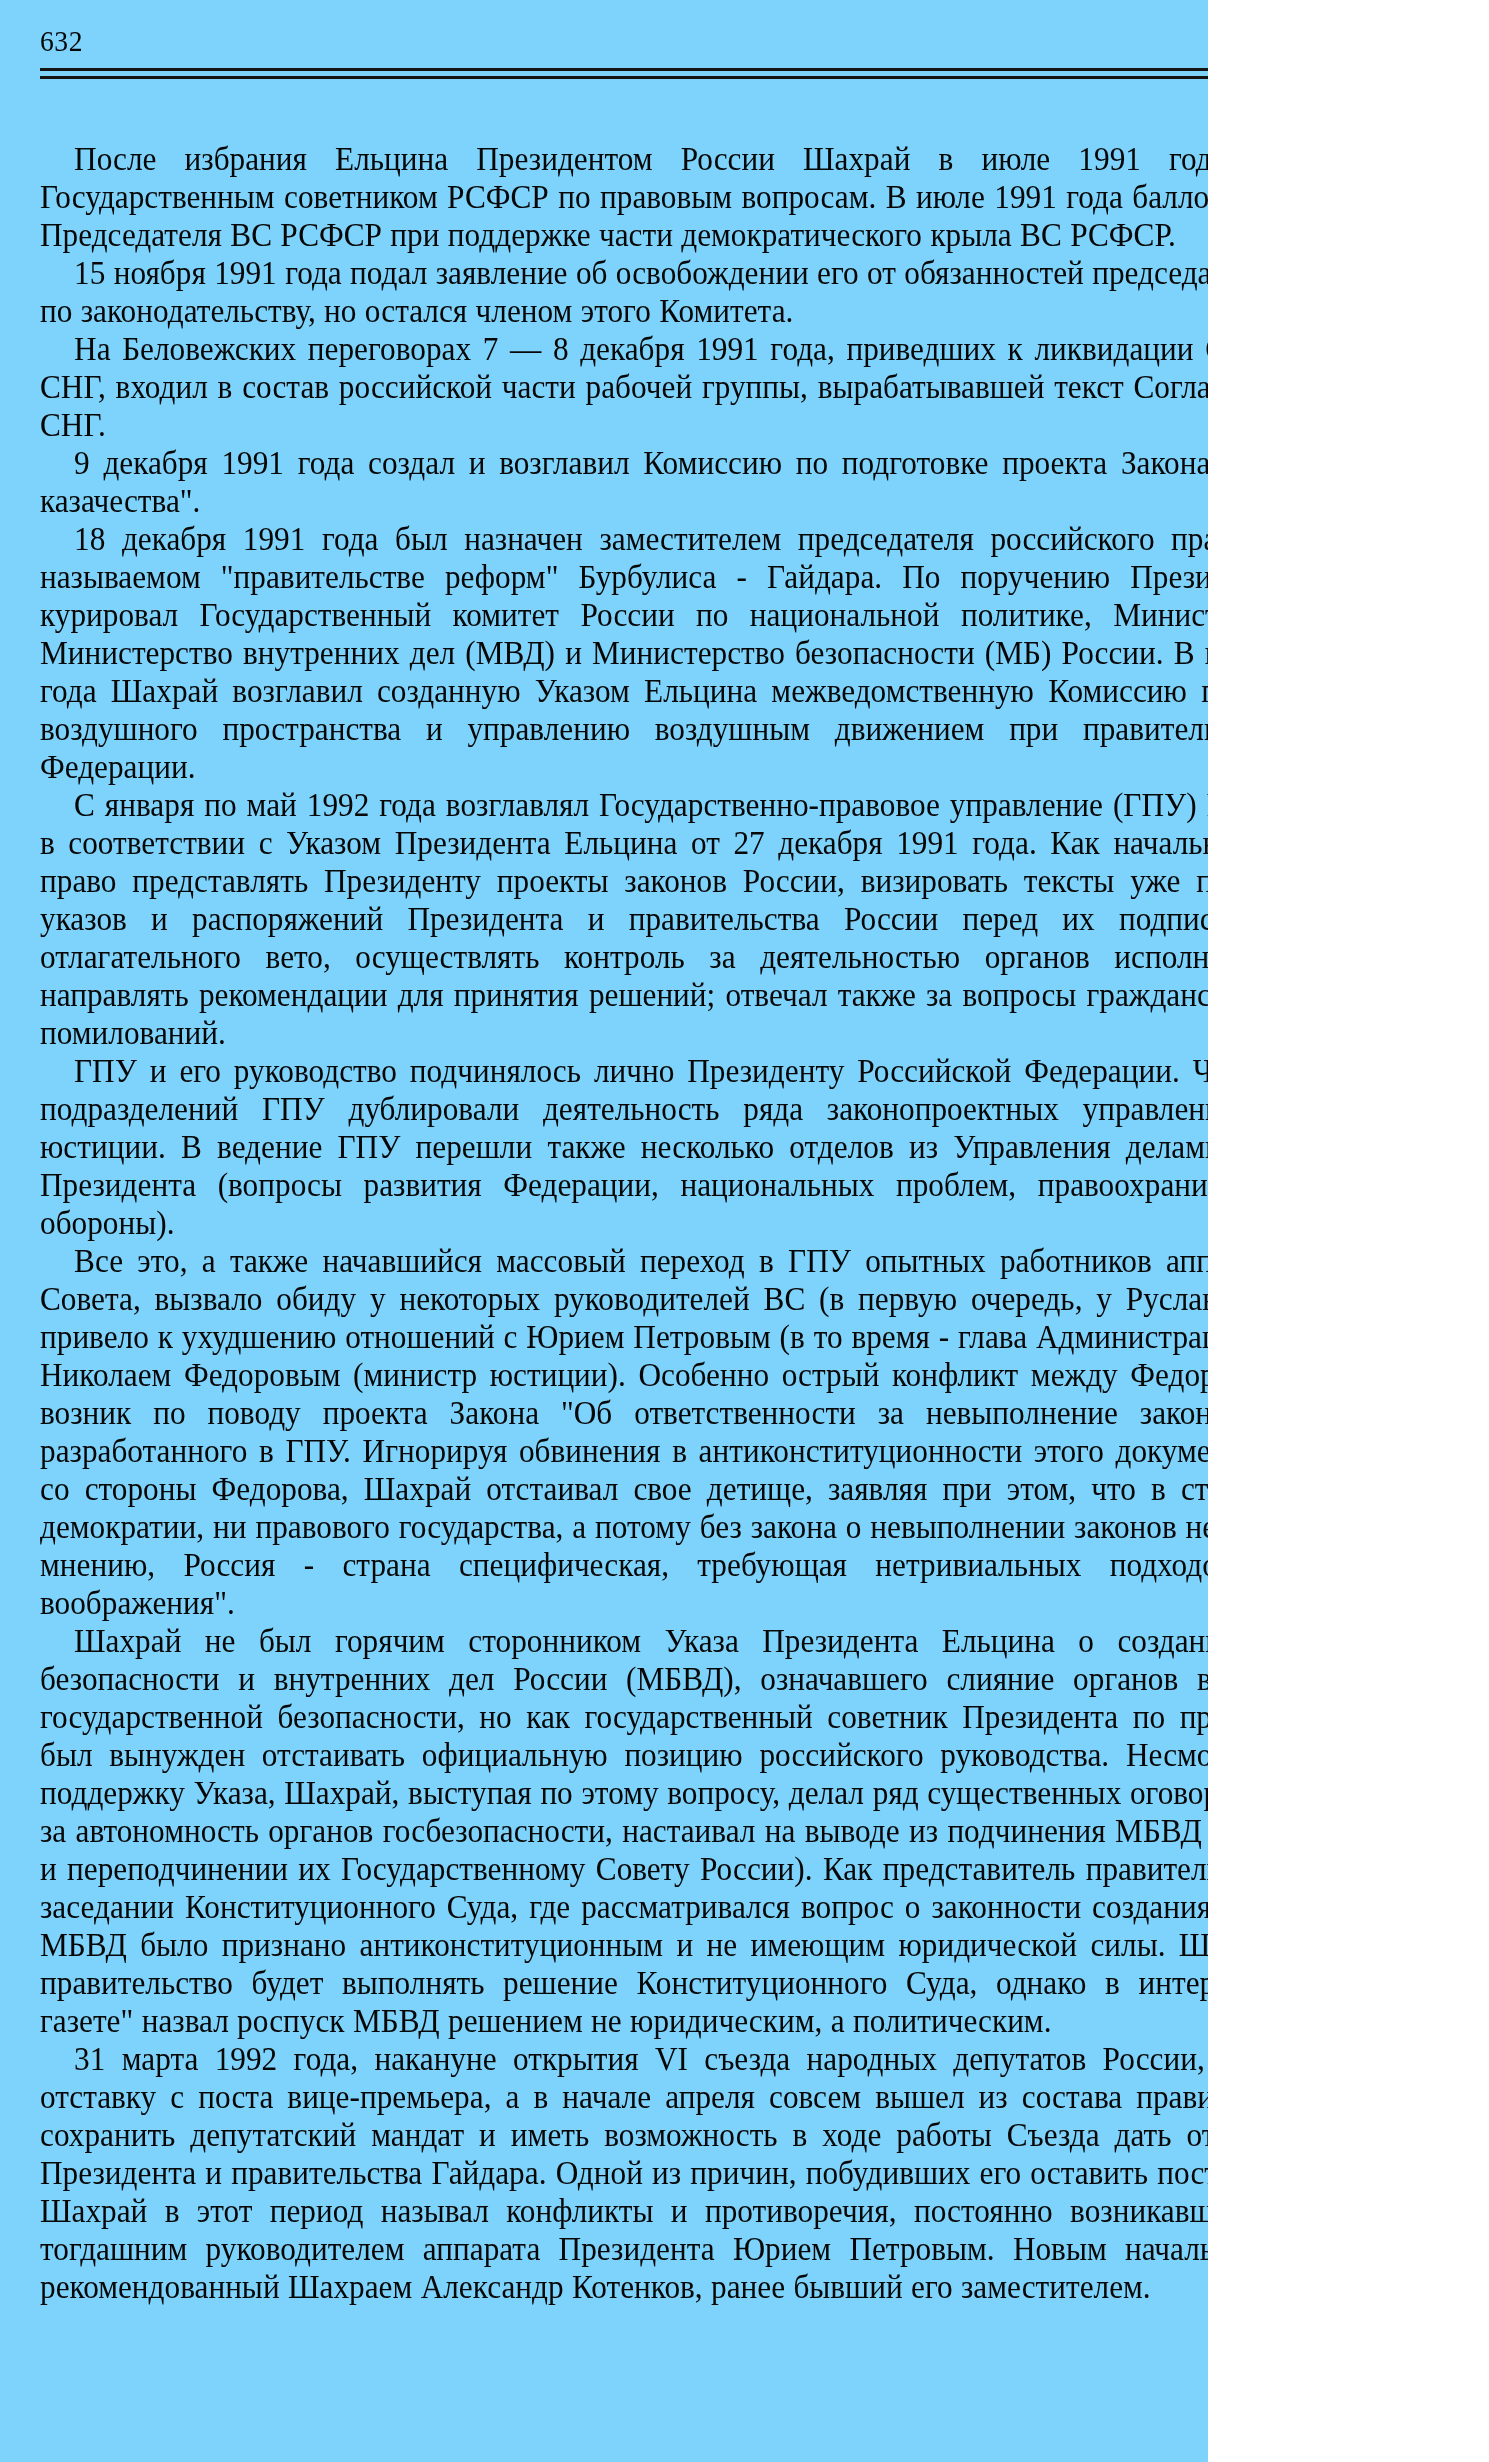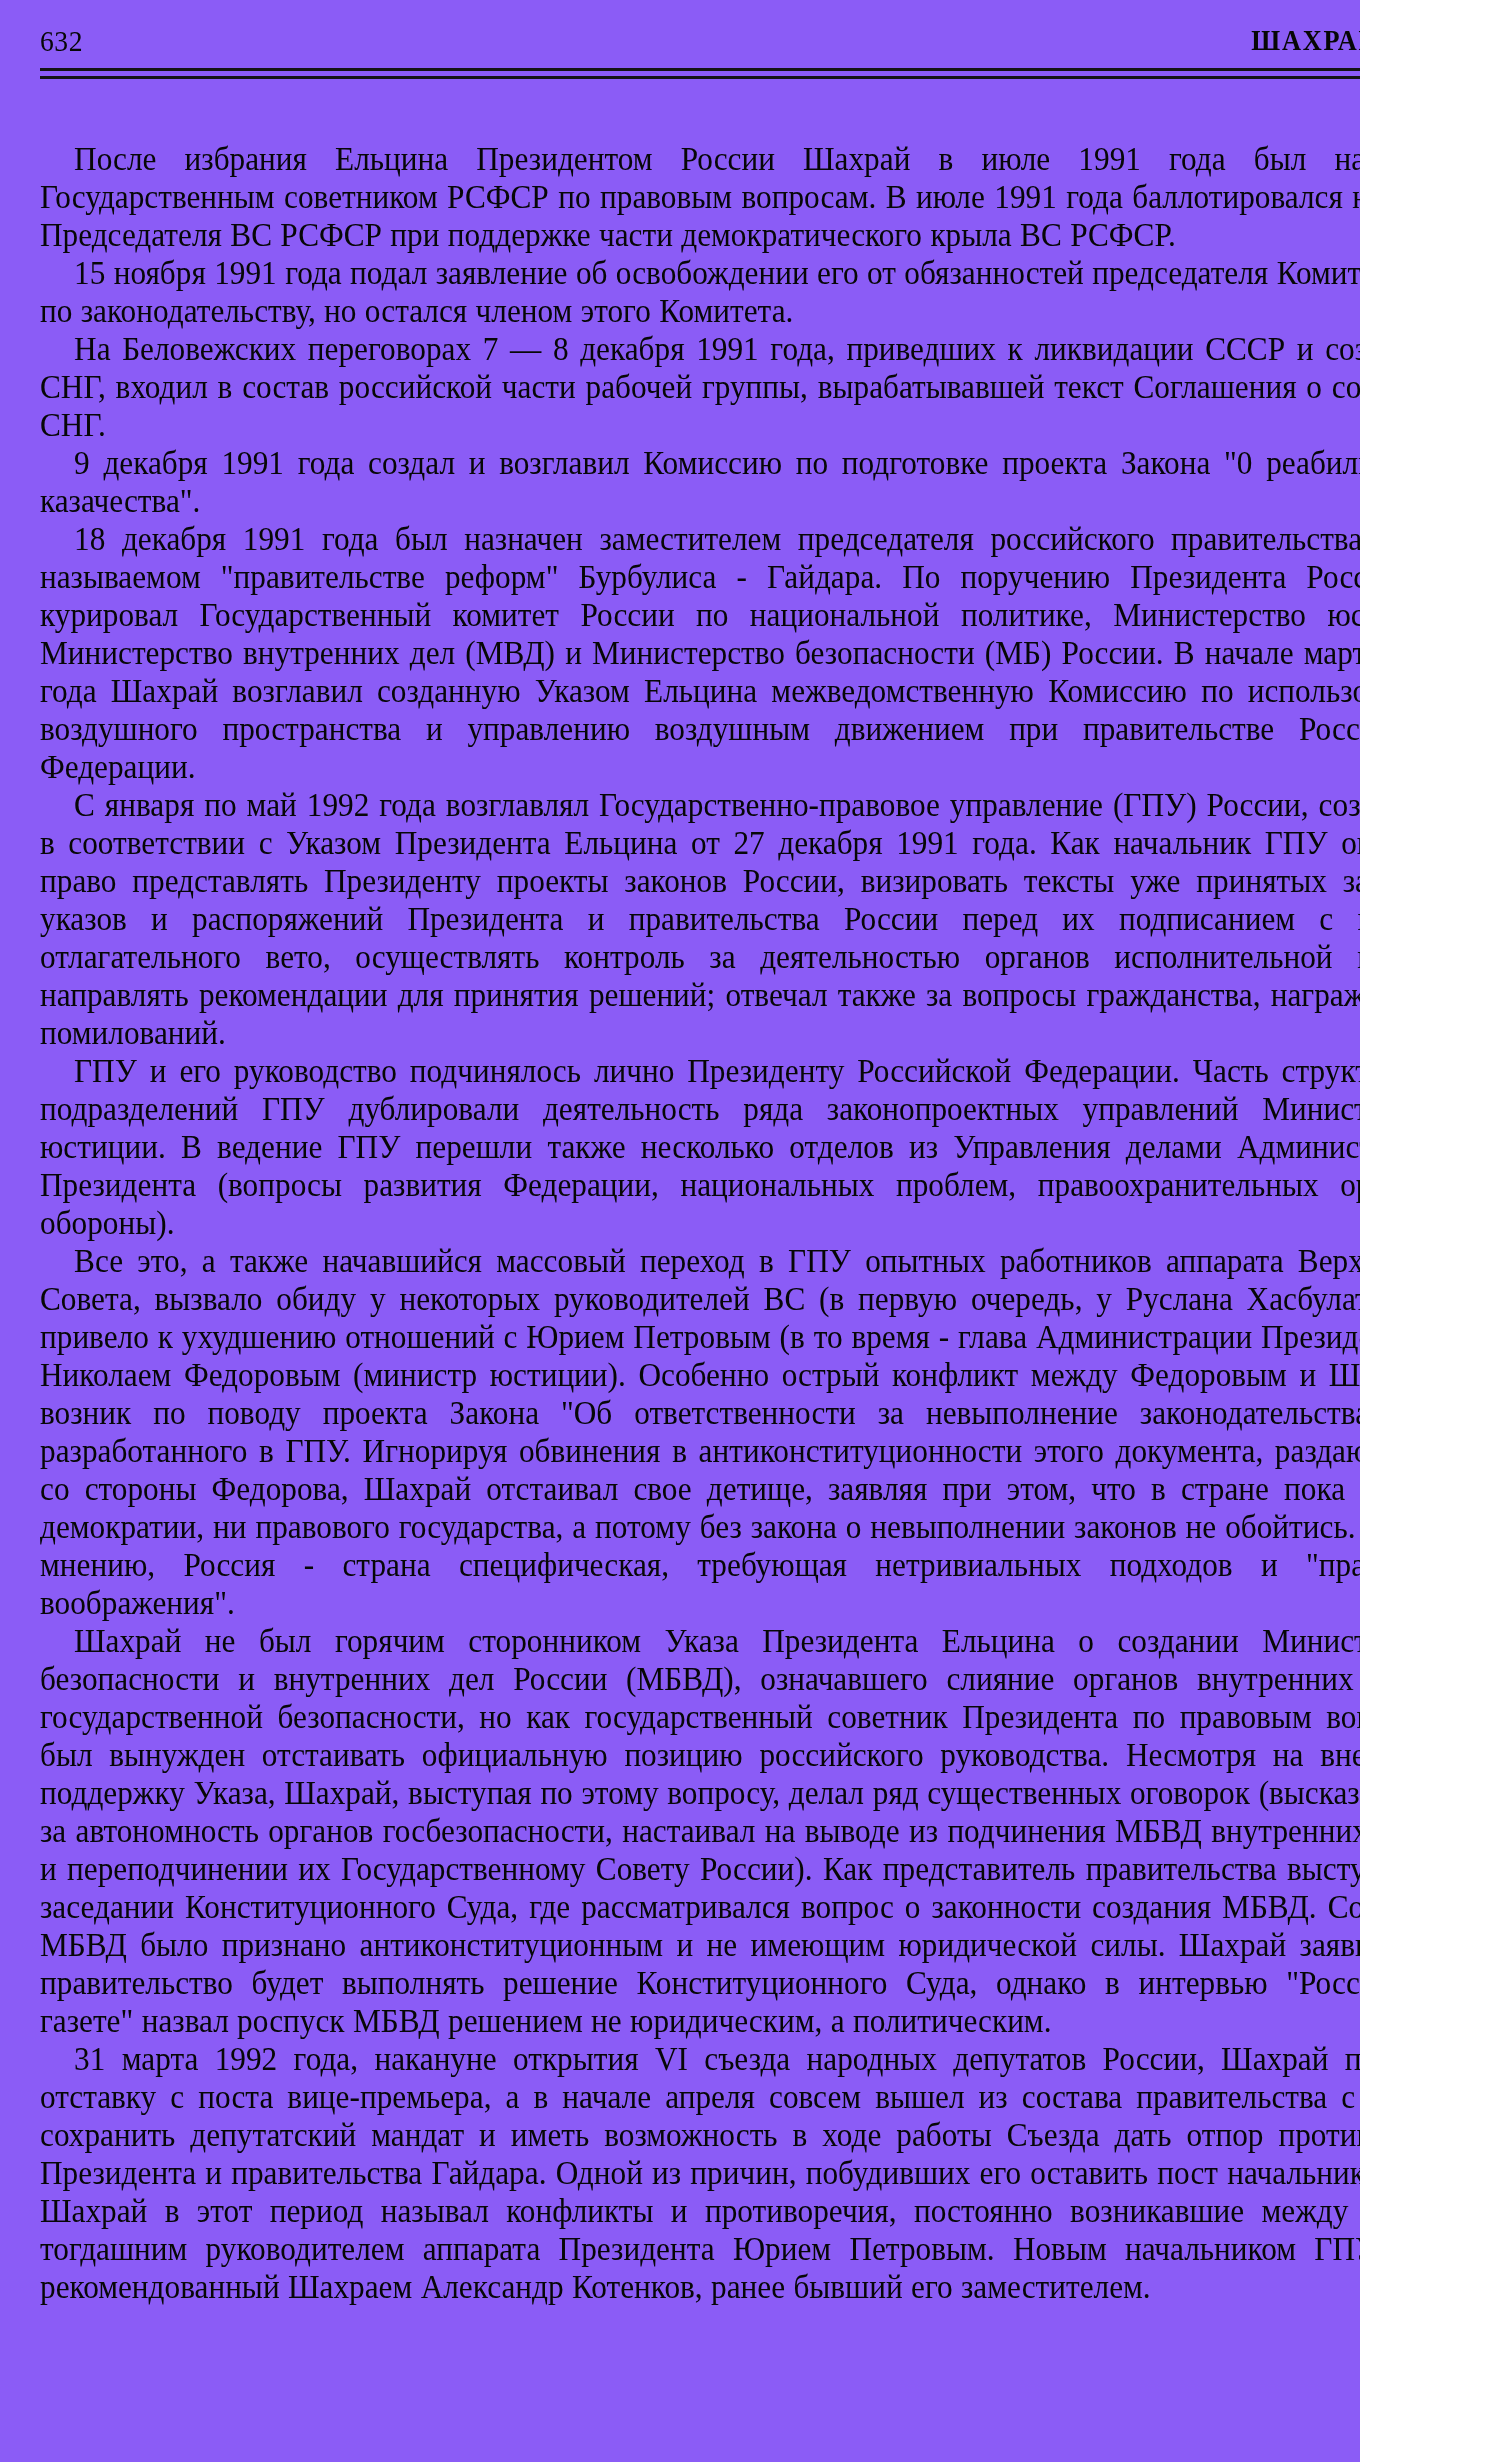--- a/index.html
+++ b/index.html
@@ -2,23 +2,23 @@
 <html lang="ru" style="font-size:10px"><head>
 <meta charset="utf-8">
 <style>
   html, body {
     margin: 0;
     padding: 0;
     background: #ffffff;
   }
   .page {
     position: relative;
-    width: 1360px;
+    width: 1208px;
     height: 2462px;
-    background: #8b5cf6;
+    background: #7dd3fc;
     overflow: hidden;
     font-family: "Liberation Serif", serif;
     color: #070707;
   }
   
   .content {
     position: absolute;
     top: 0;
     left: 40px;
     width: 1536px;            

